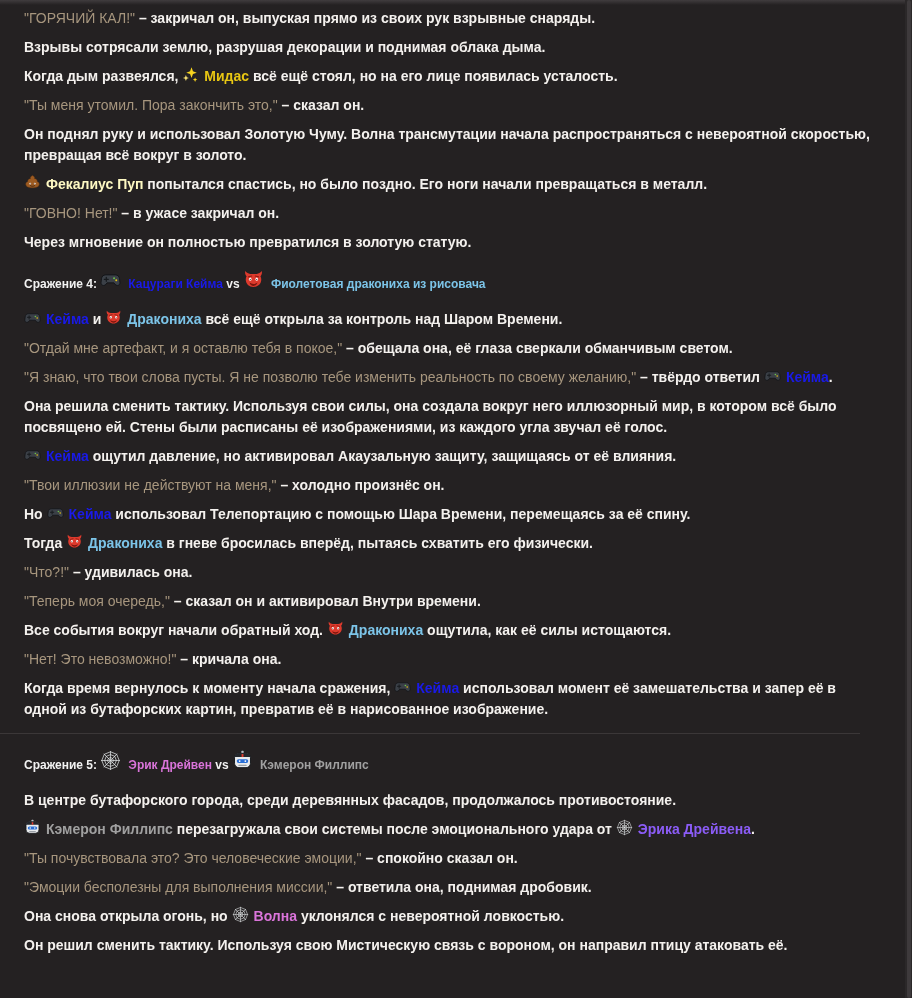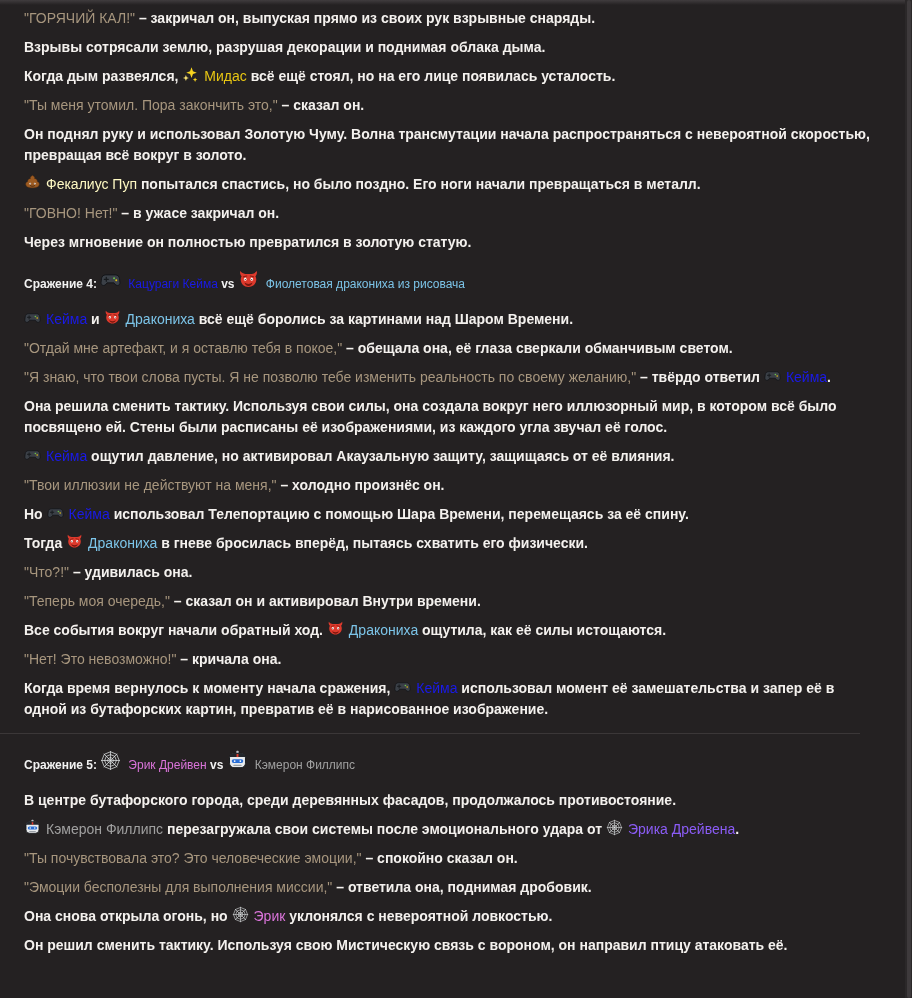--- a/index.html
+++ b/index.html
@@ -27,21 +27,21 @@
   }
   .story h2 {
     margin: 16px 0 11px; font-size: 12px; line-height: 27px;
     font-weight: 700; color: var(--heading, #f2f2f2);
   }
   .story hr {
     border: none; border-top: 1px solid var(--divider, #3b3738);
     margin: 13px 0 10px -24px; width: 860px;
   }
   .quote { color: var(--quote, #a7967e); font-weight: 400; }
-  .char { font-weight: 400; margin-top: 44px; }
+  .char { font-weight: 700; margin-top: 44px; }
   .icon {
     display: inline-block; width: 17px; height: 17px;
     vertical-align: -2px; margin-right: 5px;
   }
   .icon svg { width: 100%; height: 100%; display: block; }
   h2 .icon { width: 21px; height: 21px; vertical-align: -2px; margin-right: 7px; }
   .scrollbar-track {
     position: absolute; top: 0; right: 0; width: 7px; height: 100%;
     background: #2b2829;
   }
@@ -95,21 +95,21 @@
             <circle cx="13.4" cy="8.8" r=".95" fill="#6abf4b"></circle>
             <circle cx="15.5" cy="10.6" r=".95" fill="#e8c613"></circle>
           </svg></span><span class="char" style="color: rgb(26, 26, 232);">Кейма</span><span class="txt"> и </span><span class="icon"><svg viewBox="0 0 20 20">
             <path d="M2.1 2c1.5 1.7 3.1 2.5 4.7 2.7h6.4c1.6-.2 3.2-1 4.7-2.7.4 2.1-.1 3.7-1.3 4.9.5 1 .8 2 .8 3.1 0 4.2-3.3 7.1-7.4 7.1s-7.4-2.9-7.4-7.1c0-1.1.3-2.1.8-3.1C2.2 5.7 1.7 4.1 2.1 2z" fill="#dd3a2d"></path>
             <path d="M5.2 7.5l3.1-.9m6.5.9l-3.1-.9" stroke="#8f1d12" stroke-width="1" stroke-linecap="round"></path>
             <ellipse cx="6.9" cy="9.7" rx="1.2" ry="1.5" fill="#fff"></ellipse>
             <ellipse cx="13.1" cy="9.7" rx="1.2" ry="1.5" fill="#fff"></ellipse>
             <circle cx="6.9" cy="10" r=".55" fill="#27150f"></circle>
             <circle cx="13.1" cy="10" r=".55" fill="#27150f"></circle>
             <path d="M6.2 12.9c2.4 1.9 5.2 1.9 7.6 0-.4 2.1-2 3.2-3.8 3.2s-3.4-1.1-3.8-3.2z" fill="#7a150c"></path>
-          </svg></span><span class="char" style="color: rgb(124, 196, 232);">Дракониха</span><span class="txt"> всё ещё боролись за картинами над Шаром Времени.</span></p>
+          </svg></span><span class="char" style="color: rgb(124, 196, 232);">Дракониха</span><span class="txt"> всё ещё открыла за контроль над Шаром Времени.</span></p>
       <p><span class="quote">"Отдай мне артефакт, и я оставлю тебя в покое,"</span><span class="txt"> – обещала она, её глаза сверкали обманчивым светом.</span></p>
       <p><span class="quote">"Я знаю, что твои слова пусты. Я не позволю тебе изменить реальность по своему желанию,"</span><span class="txt"> – твёрдо ответил </span><span class="icon"><svg viewBox="0 0 20 20">
             <path d="M5.3 5.6h9.4c2.1 0 3.6 1.5 3.9 3.7l.4 3.5c.2 1.7-1 2.9-2.4 2.9-1 0-1.8-.5-2.4-1.3l-.9-1.2H6.7l-.9 1.2c-.6.8-1.4 1.3-2.4 1.3-1.4 0-2.6-1.2-2.4-2.9l.4-3.5c.3-2.2 1.8-3.7 3.9-3.7z" fill="#3b4047" stroke="#121418" stroke-width=".9"></path>
             <path d="M6 7.9v3.8M4.1 9.8h3.8" stroke="#171a1e" stroke-width="1.2" stroke-linecap="round"></path>
             <circle cx="13.4" cy="8.8" r=".95" fill="#6abf4b"></circle>
             <circle cx="15.5" cy="10.6" r=".95" fill="#e8c613"></circle>
           </svg></span><span class="char" style="color: rgb(26, 26, 232);">Кейма</span><span class="txt">.</span></p>
       <p><span class="txt">Она решила сменить тактику. Используя свои силы, она создала вокруг него иллюзорный мир, в котором всё было посвящено ей. Стены были расписаны её изображениями, из каждого угла звучал её голос.</span></p>
       <p><span class="icon"><svg viewBox="0 0 20 20">
             <path d="M5.3 5.6h9.4c2.1 0 3.6 1.5 3.9 3.7l.4 3.5c.2 1.7-1 2.9-2.4 2.9-1 0-1.8-.5-2.4-1.3l-.9-1.2H6.7l-.9 1.2c-.6.8-1.4 1.3-2.4 1.3-1.4 0-2.6-1.2-2.4-2.9l.4-3.5c.3-2.2 1.8-3.7 3.9-3.7z" fill="#3b4047" stroke="#121418" stroke-width=".9"></path>
@@ -189,19 +189,19 @@
           </svg></span><span class="char" style="color: #8b5cf6;">Эрика Дрейвена</span><span class="txt">.</span></p>
       <p><span class="quote">"Ты почувствовала это? Это человеческие эмоции,"</span><span class="txt"> – спокойно сказал он.</span></p>
       <p><span class="quote">"Эмоции бесполезны для выполнения миссии,"</span><span class="txt"> – ответила она, поднимая дробовик.</span></p>
       <p><span class="txt">Она снова открыла огонь, но </span><span class="icon"><svg viewBox="0 0 20 20">
             <g stroke="#e3e6e8" stroke-width=".7" fill="none">
               <path d="M10 1v18M1 10h18M3.6 3.6l12.8 12.8M16.4 3.6L3.6 16.4"></path>
               <path d="M10 7.2l2 .8.8 2-.8 2-2 .8-2-.8-.8-2 .8-2z"></path>
               <path d="M10 4.4l4 1.6 1.6 4-1.6 4-4 1.6-4-1.6-1.6-4 1.6-4z"></path>
               <path d="M10 1.7l5.9 2.4L18.3 10l-2.4 5.9-5.9 2.4-5.9-2.4L1.7 10l2.4-5.9z"></path>
             </g>
-          </svg></span><span class="char" style="color: rgb(218, 116, 218);">Эрик</span><span class="txt"> уклонялся с невероятной ловкостью.</span></p>
+          </svg></span><span class="char" style="color: rgb(218, 116, 218);">Волна</span><span class="txt"> уклонялся с невероятной ловкостью.</span></p>
       <p><span class="txt">Он решил сменить тактику. Используя свою Мистическую связь с вороном, он направил птицу атаковать её.</span></p>
     </div>
   <div class="scrollbar-track">
     <div class="scrollbar-thumb"></div>
   </div>
 </div>
 
 </body></html>

